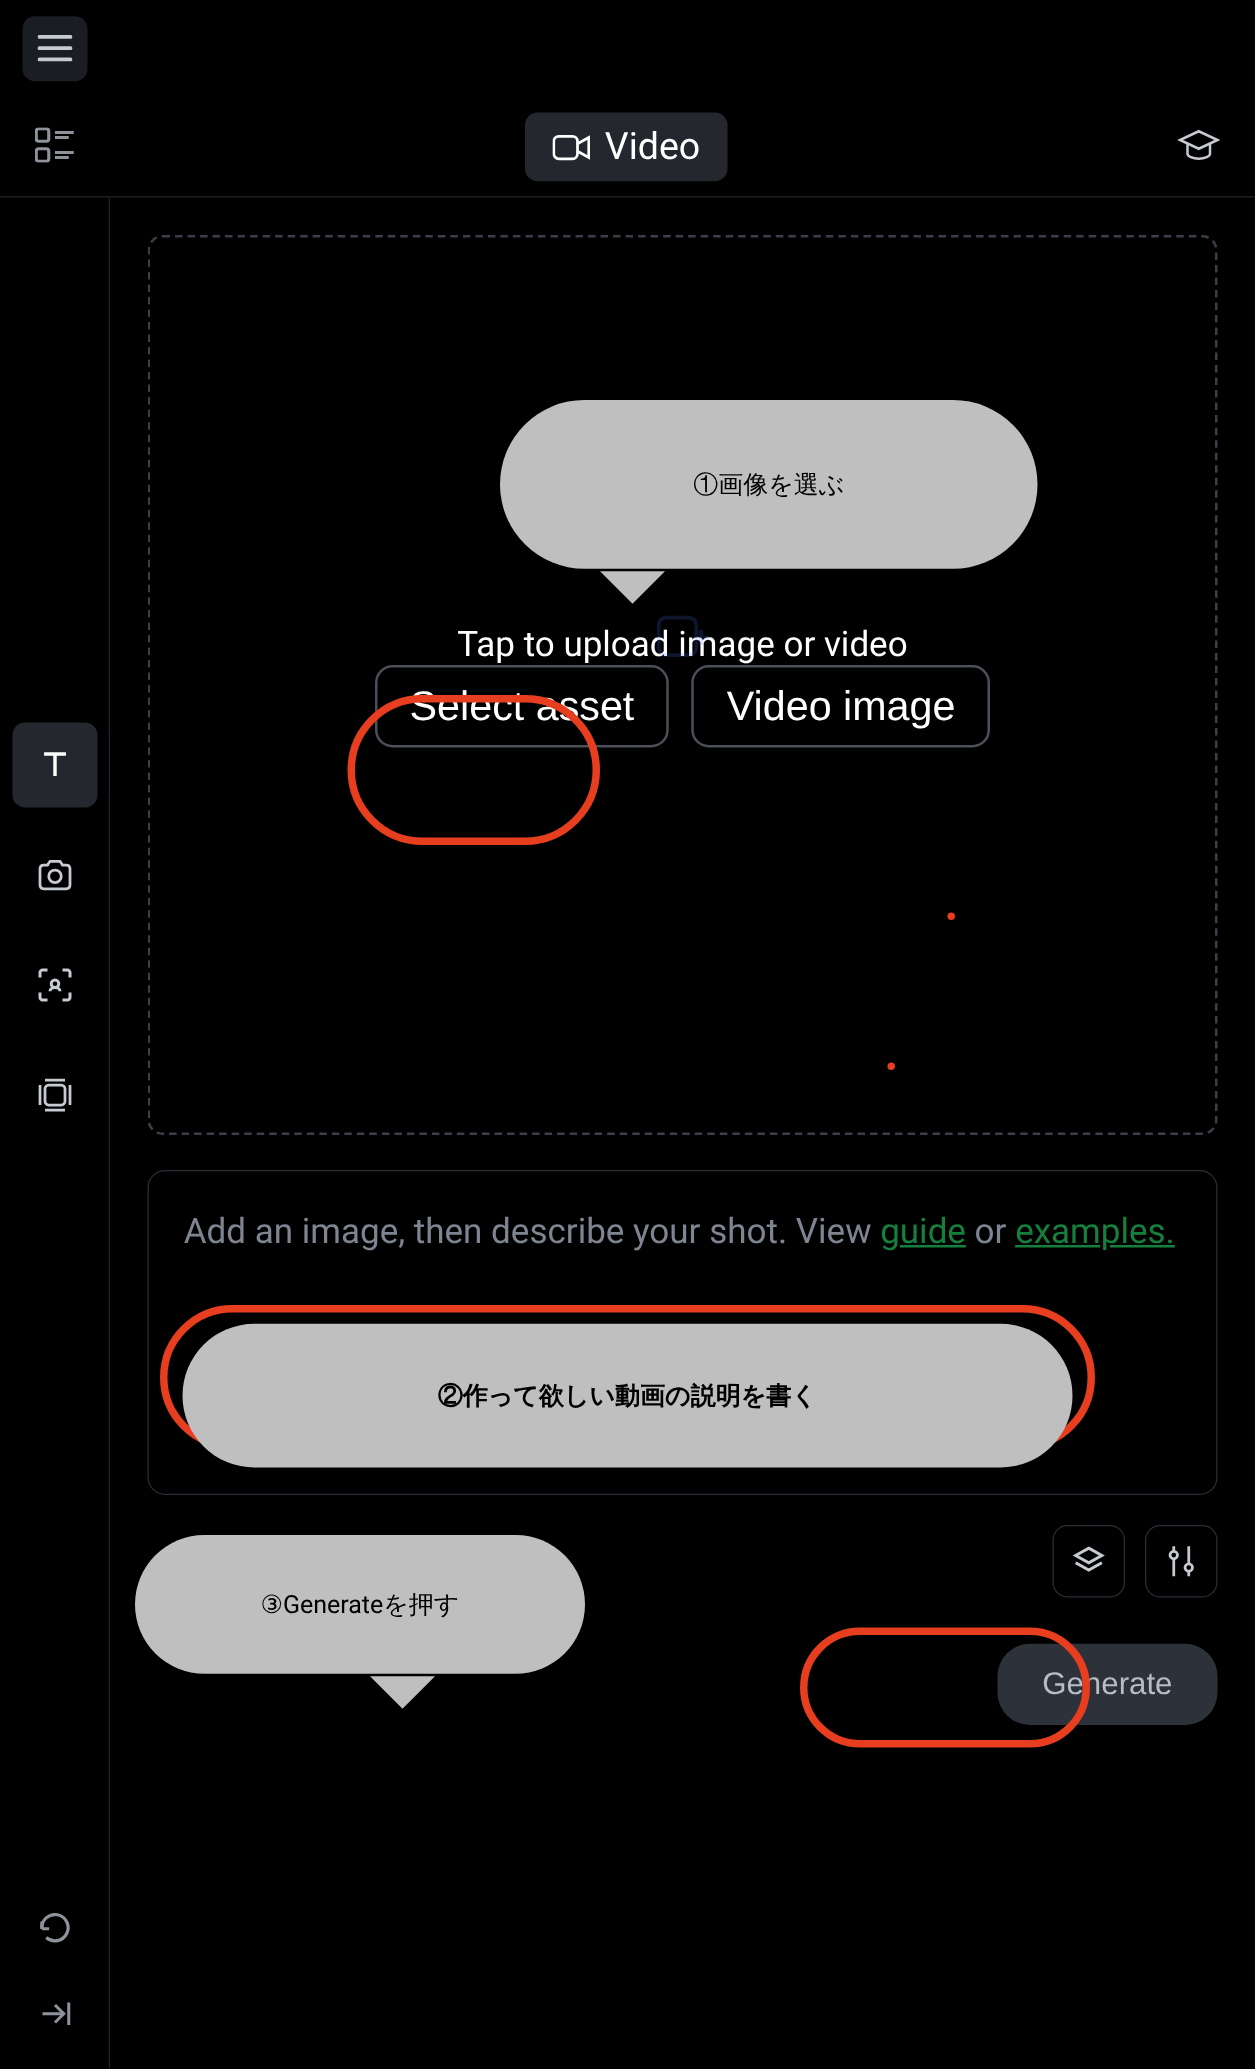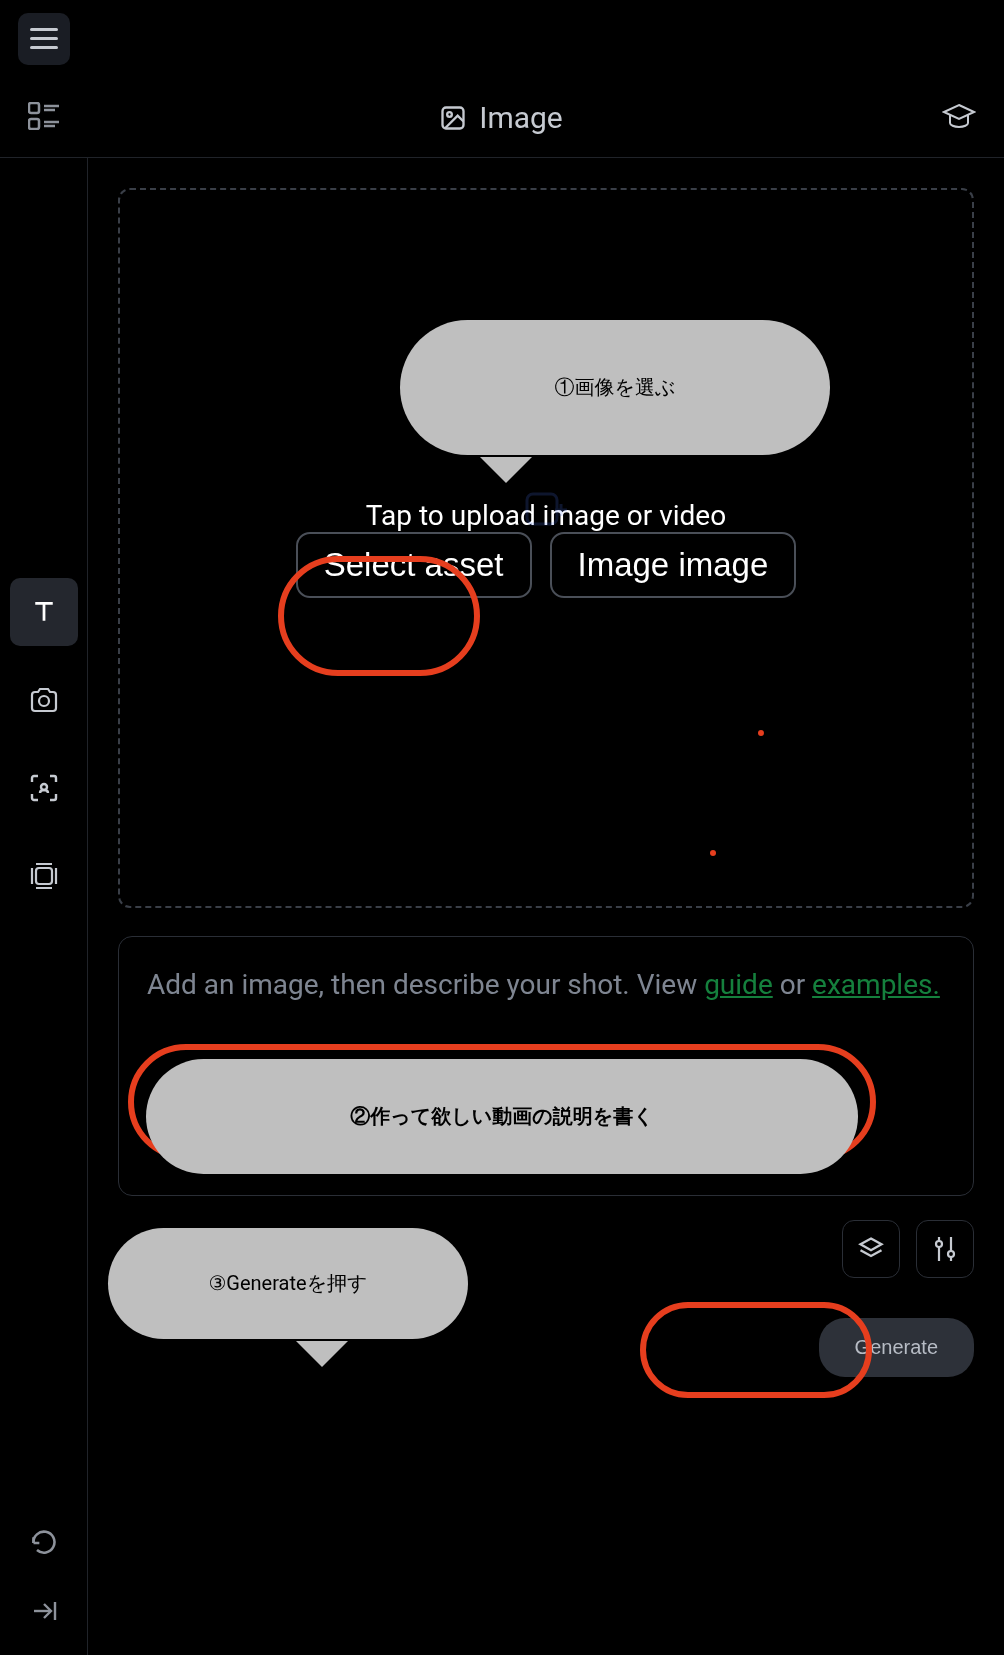--- a/index.html
+++ b/index.html
@@ -169,21 +169,21 @@
     padding: 14px 22px;
     font-size: 28px;
     color: #fff;
     display: flex; align-items: center; gap: 8px;
     cursor: pointer;
   }
   .generate-btn {
     background: #2d3139;
     border-radius: 26px;
     padding: 18px 36px;
-    font-size: 20px;
+    font-size: 25px;
     color: #b7bcc5;
     border: none;
     cursor: pointer;
   }
 
   
   .callout {
     position: absolute;
     background: #bfbfbf;
     color: #000;
@@ -246,27 +246,26 @@
       <rect x="1" y="1" width="10" height="10" rx="2"></rect>
       <line x1="16" y1="4" x2="31" y2="4"></line>
       <line x1="16" y1="8" x2="27" y2="8"></line>
       <rect x="1" y="17" width="10" height="10" rx="2"></rect>
       <line x1="16" y1="20" x2="31" y2="20"></line>
       <line x1="16" y1="24" x2="27" y2="24"></line>
     </svg>
   </div>
 
   <div class="tabs">
-    <div class="tab">
-      <svg width="28" height="28" viewBox="0 0 24 24" fill="none" stroke="#c6cad1" stroke-width="2">
-        <rect x="3" y="3" width="18" height="18" rx="3"></rect>
-        <circle cx="9" cy="9" r="2"></circle>
-        <path d="M21 15l-5-5L5 21"></path>
-      </svg>
-      <span>Image</span>
+    <div class="tab active">
+      <svg width="30" height="24" viewBox="0 0 30 24" fill="none" stroke="#fff" stroke-width="2.2">
+        <rect x="1" y="3" width="19" height="18" rx="4"></rect>
+        <path d="M20 9 L29 4 V20 L20 15"></path>
+      </svg>
+      <span>Video</span>
     </div>
   </div>
 
   <div class="right-icon">
     <svg width="34" height="26" viewBox="0 0 34 26" fill="none" stroke="#c6cad1" stroke-width="2">
       <path d="M17 2 L32 9 L17 16 L2 9 Z"></path>
       <path d="M8 12 V20 C8 22 12 24 17 24 C22 24 26 22 26 20 V12"></path>
     </svg>
   </div>
 </div>
@@ -322,21 +321,21 @@
   <div class="content">
 
     <div class="dropzone">
       <svg width="46" height="46" viewBox="0 0 46 46" fill="none" stroke="#4f79ff" stroke-width="3" style="opacity:.18; position:absolute; top:300px;">
         <rect x="4" y="4" width="30" height="30" rx="6"></rect>
         <path d="M32 20 H44 M38 14 V26"></path>
       </svg>
       <div class="upload-text">Tap to upload image or video</div>
       <div class="dropzone-btns">
         <button class="pill-btn">Select asset</button>
-        <button class="pill-btn">Image image</button>
+        <button class="pill-btn">Video image</button>
       </div>
       <span class="red-dot" style="top:540px; left:638px;"></span>
       <span class="red-dot" style="top:660px; left:590px;"></span>
     </div>
 
     <div class="promptbox">
       <span>Add an image, then describe your shot. View </span><a>guide</a><span> or </span><a>examples.</a>
     </div>
 
     <div class="bottombar">

